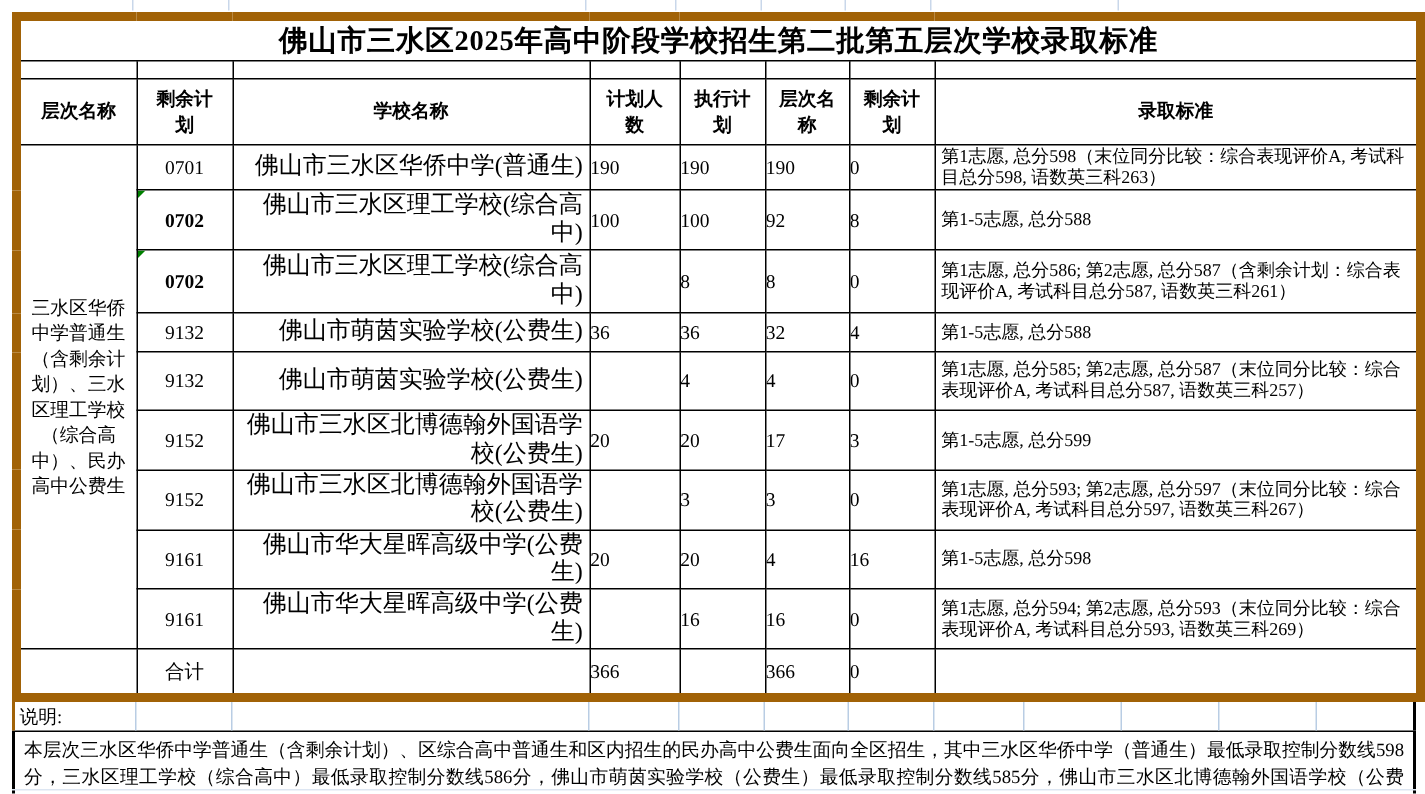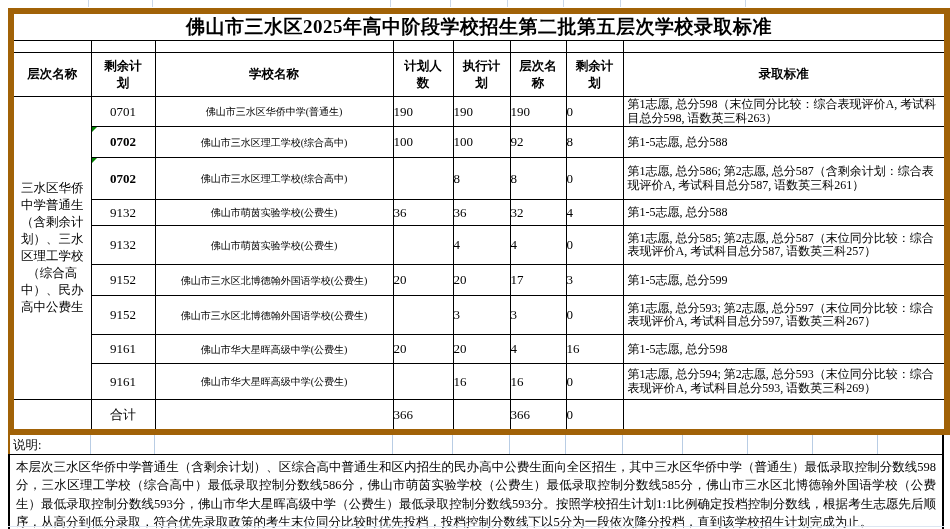--- a/index.html
+++ b/index.html
@@ -10,21 +10,21 @@
   }
   .stub { position:absolute; top:0; width:1px; height:7px; background:#c9d7ea; }
   #sheet { position:absolute; left:8px; top:8px; width:936px; }
   table { border-collapse:collapse; table-layout:fixed; width:936px; border:6px solid #a16207; }
   td, th { border:1px solid #000; padding:0; font-weight:normal; overflow:hidden; }
   .title-cell { text-align:center; font-size:19px; font-weight:bold; letter-spacing:0.5px; }
   .header-row th { text-align:center; font-size:12.5px; font-weight:bold; vertical-align:middle; }
   .w3 { display:inline-block; width:3.1em; }
   .level-cell { text-align:center; vertical-align:middle; font-size:12.5px; line-height:17px; padding:0 7px; }
   .code { text-align:center; font-size:13px; }
-  .school { text-align:center; font-size:10px; padding:1px 4px; line-height:1.15;font-family:Liberation Serif, serif; }
+  .school { text-align:right; font-size:16px; padding:1px 4px; line-height:1.15;font-family:Liberation Serif, serif; }
   .num { font-size:13px; }
   .std { text-align:left; font-size:12px; line-height:1.14; padding:1px 4px; }
   .rel { position:relative;font-weight:bold; }
   .marker { position:absolute; top:0; left:0; width:0; height:0;
             border-top:5px solid #008000; border-right:5px solid transparent; }
   .notes-row { position:relative; height:19px; border-left:2px solid #a16207; border-right:2px solid #000;
                font-size:12.5px; }
   .notes-label { position:absolute; left:3px; top:2px; }
   .gl { position:absolute; top:0; bottom:0; width:1px; background:#b9cde4; }
   .note-block { border:1px solid #000; border-left-width:2px; border-right-width:2px; border-bottom-width:2px;

